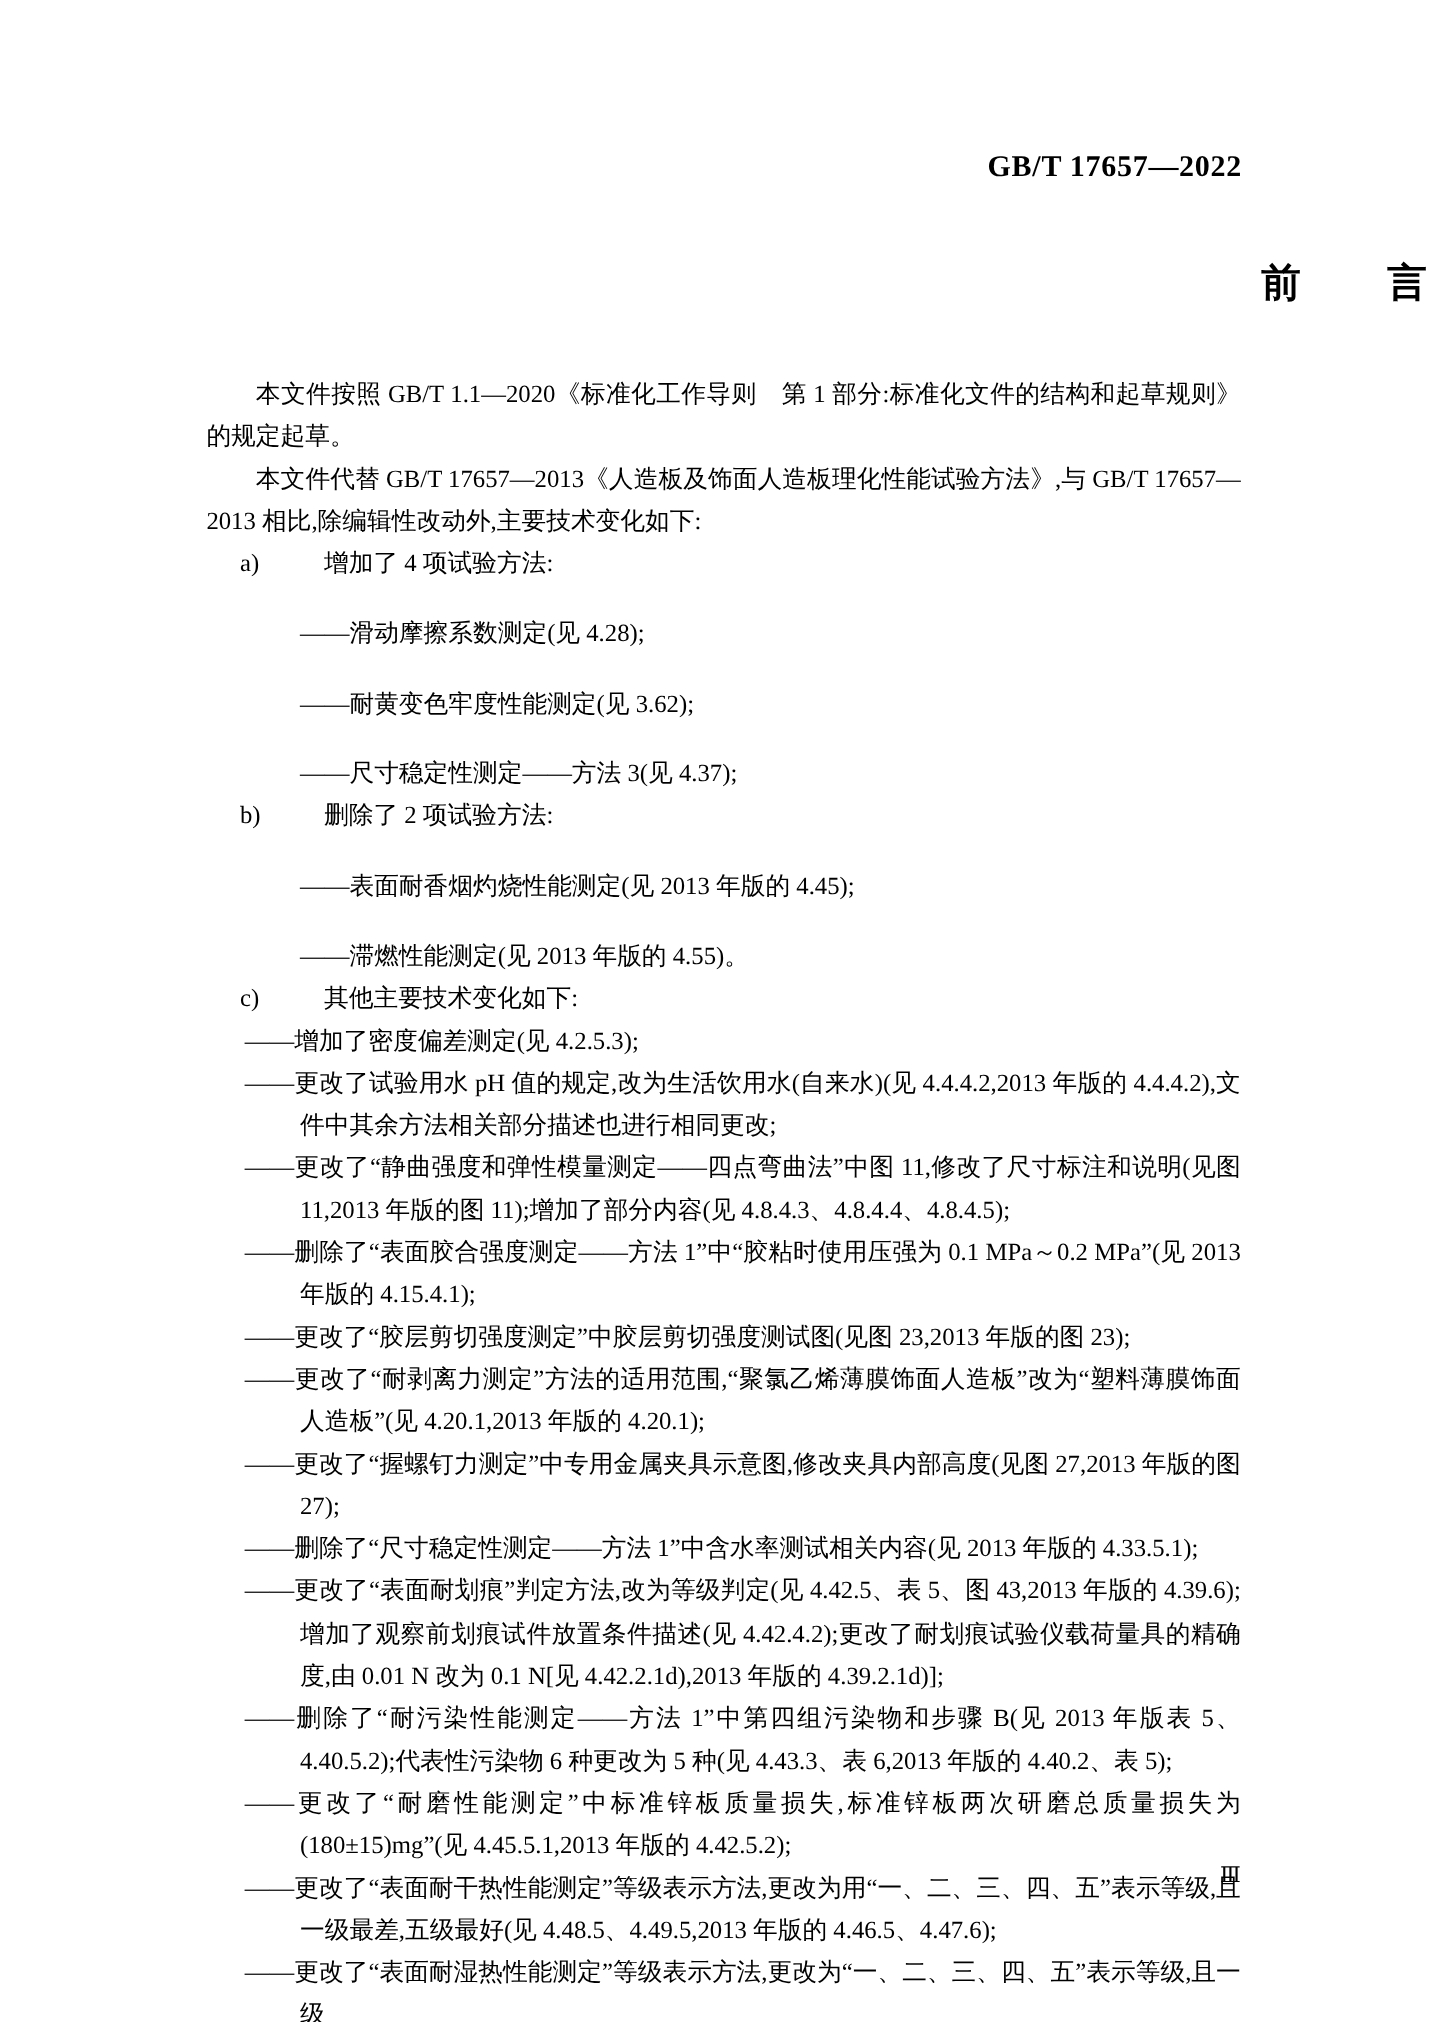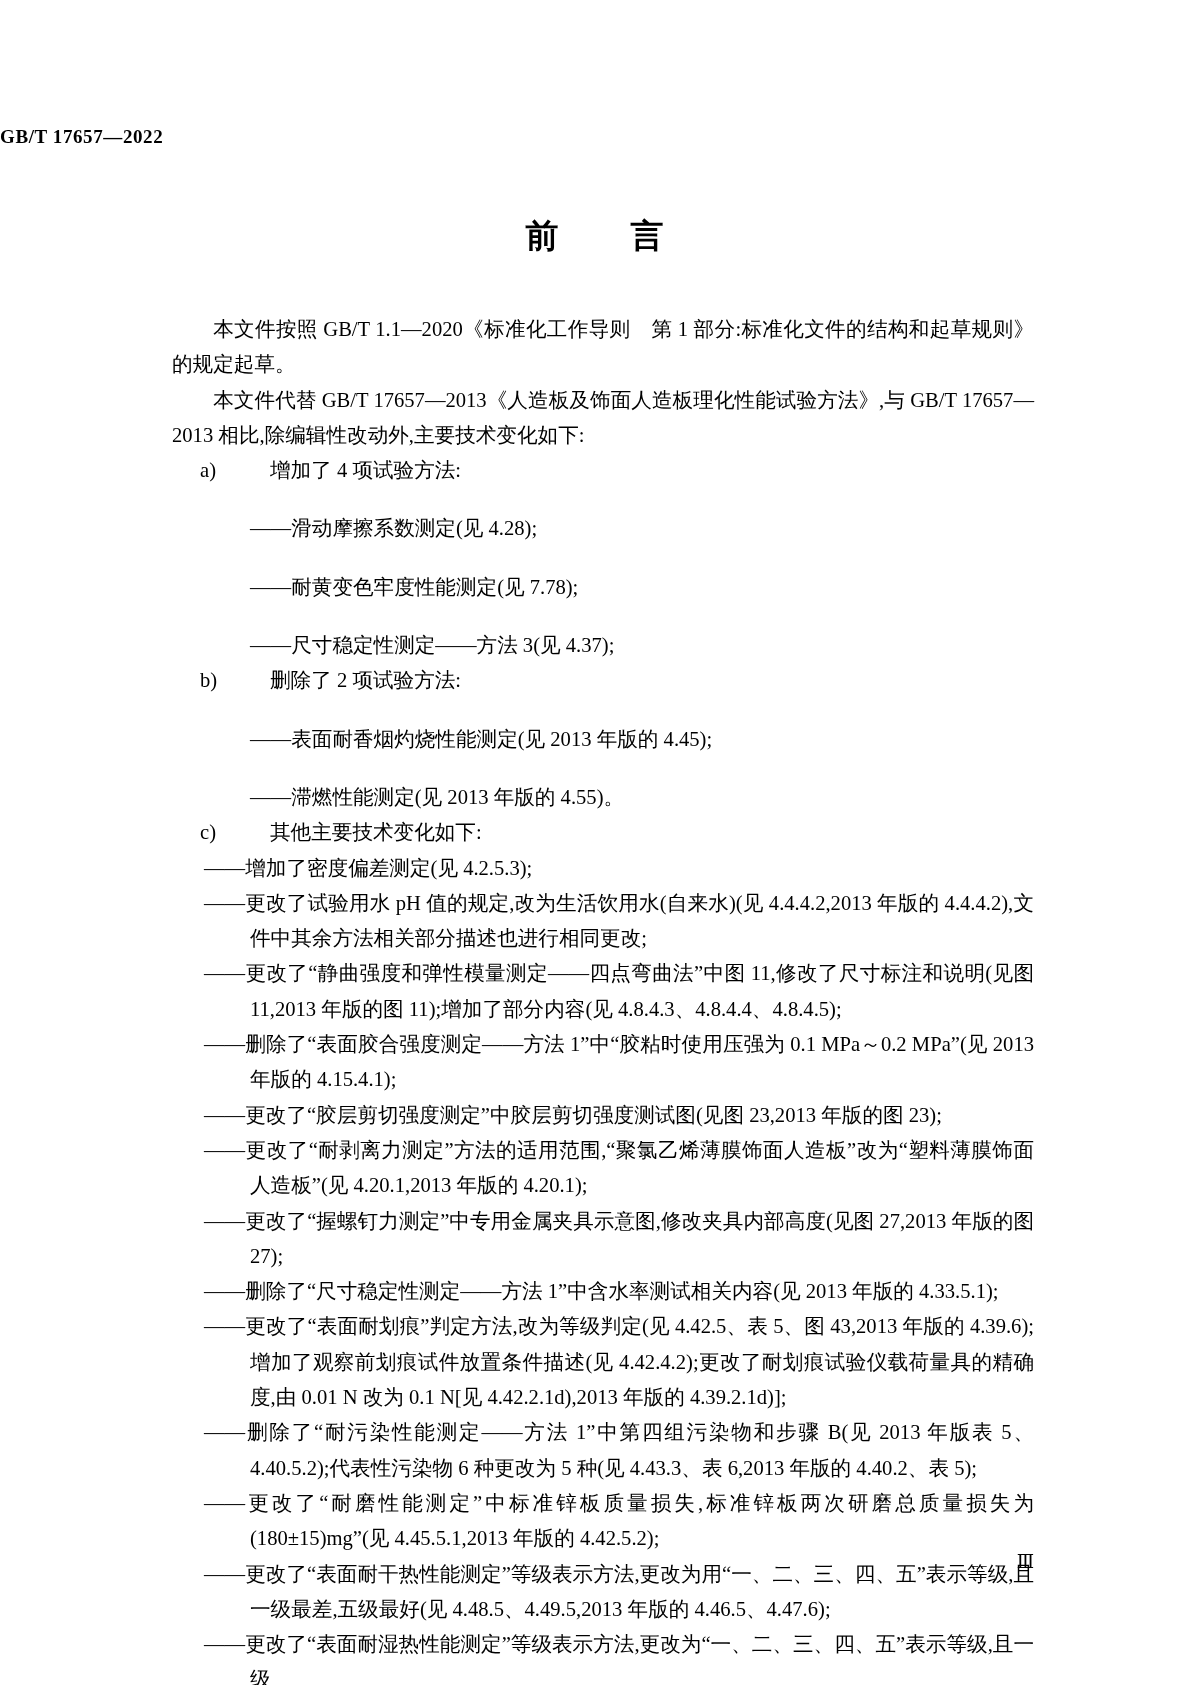--- a/index.html
+++ b/index.html
@@ -18,32 +18,33 @@
     box-sizing: border-box;
     background: #fff;
     overflow: hidden;
   }
   
   .running-header {
     position: absolute;
     top: 126px;
     left: 0;
     right: 156px;
+    text-align: right;
     font-family: "Liberation Serif", "DejaVu Serif", serif;
-    font-size: 19px;
+    font-size: 25px;
     font-weight: bold;
     letter-spacing: 0.6px;
   }
   
   .doc-title {
     position: absolute;
     top: 214px;
     left: 0;
     right: 0;
-    text-align: center;
+    text-align: right;
     font-family: "DejaVu Sans", "Liberation Sans", sans-serif;
     font-size: 33px;
     font-weight: bold;
     letter-spacing: 2px;
   }
   
   .content {
     position: absolute;
     top: 312px;
     left: 172px;
@@ -113,21 +114,21 @@
 
     <p class="para">本文件按照 GB/T 1.1—2020《标准化工作导则　第 1 部分:标准化文件的结构和起草规则》的规定起草。</p>
 
     <p class="para">本文件代替 GB/T 17657—2013《人造板及饰面人造板理化性能试验方法》,与 GB/T 17657—2013 相比,除编辑性改动外,主要技术变化如下:</p>
 
     <div class="list-item">
       <span class="marker">a)</span>
       <span class="item-body">增加了 4 项试验方法:</span>
     </div>
     <div class="dash-item lvl2">——滑动摩擦系数测定(见 4.28);</div>
-    <div class="dash-item lvl2">——耐黄变色牢度性能测定(见 7.78);</div>
+    <div class="dash-item lvl2">——耐黄变色牢度性能测定(见 3.62);</div>
     <div class="dash-item lvl2">——尺寸稳定性测定——方法 3(见 4.37);</div>
 
     <div class="list-item">
       <span class="marker">b)</span>
       <span class="item-body">删除了 2 项试验方法:</span>
     </div>
     <div class="dash-item lvl2">——表面耐香烟灼烧性能测定(见 2013 年版的 4.45);</div>
     <div class="dash-item lvl2">——滞燃性能测定(见 2013 年版的 4.55)。</div>
 
     <div class="list-item">

